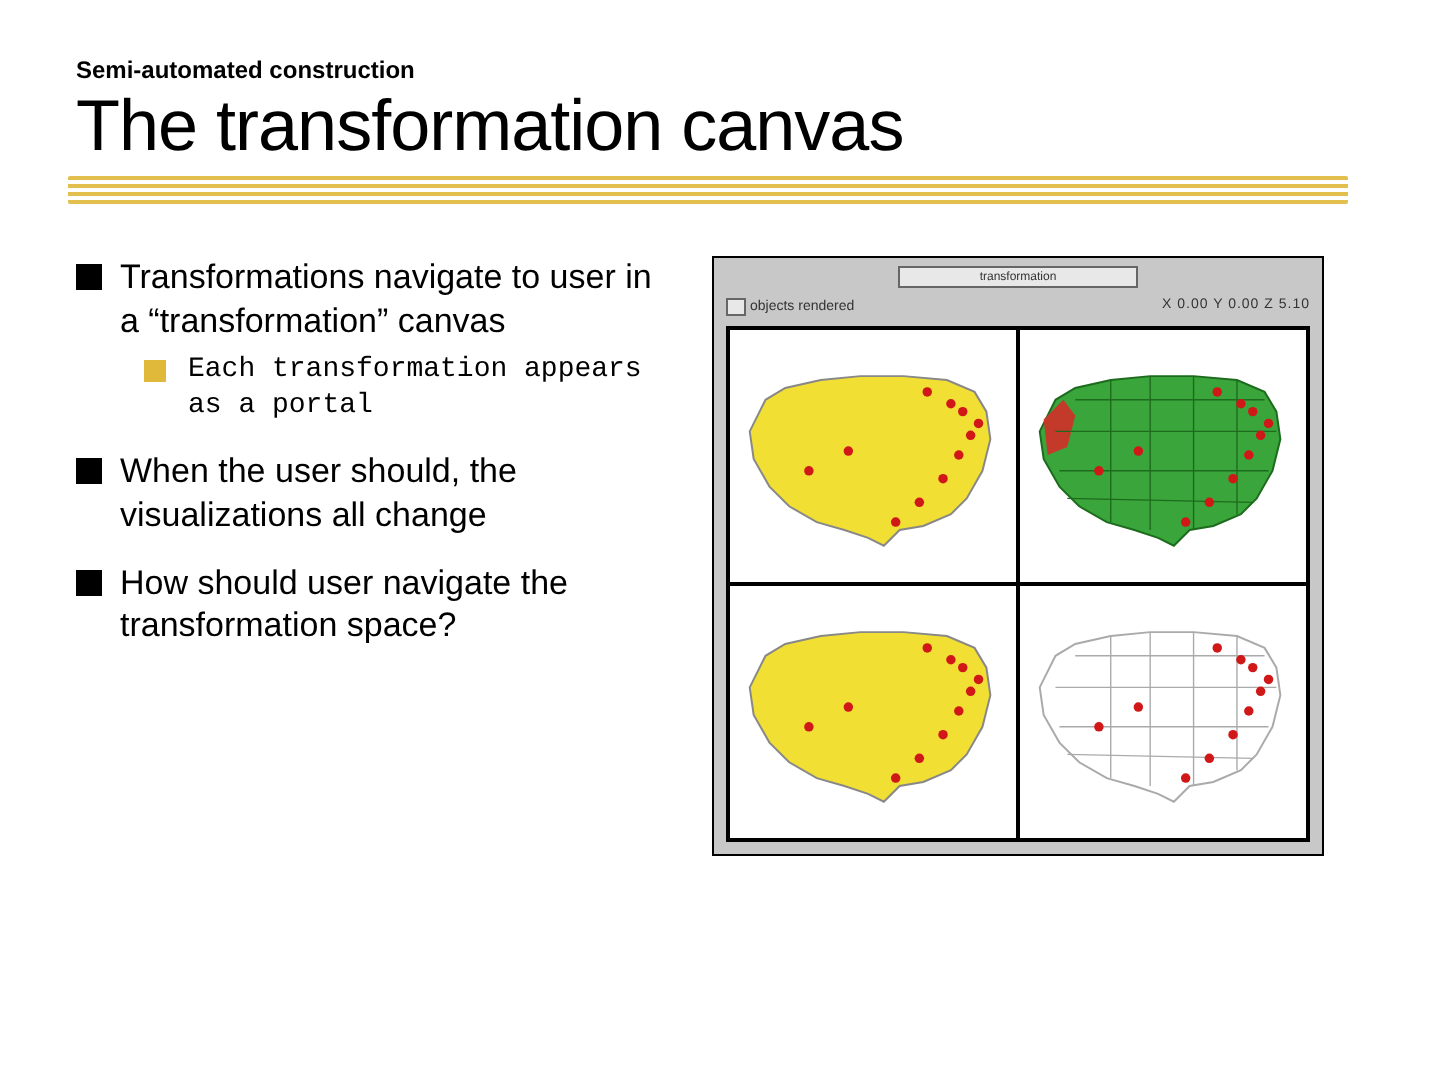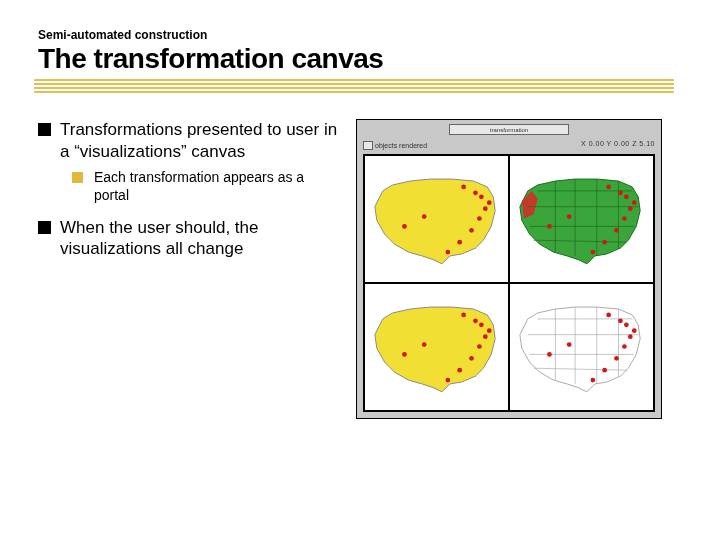--- a/index.html
+++ b/index.html
@@ -14,22 +14,22 @@
   }
   .slide {
     padding: 28px 38px 20px 38px;
   }
   .kicker {
     font-size: 12px;
     font-weight: bold;
     margin-bottom: 2px;
   }
   .title {
-    font-size: 28px;
-    font-weight: 700;
+    font-size: 36px;
+    font-weight: 400;
     line-height: 1.05;
     letter-spacing: -0.5px;
   }
   .underline {
     margin-top: 6px;
     height: 14px;
     width: 640px;
     background: repeating-linear-gradient(
       to bottom,
       #e0b93a 0px, #e0b93a 2px,
@@ -66,20 +66,21 @@
     position: absolute;
     left: 0;
     top: 4px;
     width: 13px; height: 13px;
     background: #000;
   }
   ul.lvl2 {
     list-style: none;
     padding-left: 12px;
     margin-top: 6px;
+    font-family: Liberation Mono, monospace;
   }
   ul.lvl2 > li {
     position: relative;
     padding-left: 22px;
     font-size: 14px;
     line-height: 1.28;
   }
   ul.lvl2 > li::before {
     content: "";
     position: absolute;
@@ -146,24 +147,25 @@
 <body>
 
 <div class="slide">
   <div class="kicker">Semi-automated construction</div>
   <div class="title">The transformation canvas</div>
   <div class="underline"></div>
 
   <div class="content">
     <div class="left">
       <ul class="lvl1" id="lvl1">
-          <li><span>Transformations presented to user in a “visualizations” canvas</span><ul class="lvl2">
+          <li><span>Transformations navigate to user in a “transformation” canvas</span><ul class="lvl2">
               <li>Each transformation appears as a portal</li>
             </ul></li>
           <li><span>When the user should, the visualizations all change</span></li>
+          <li><span>How should user navigate the transformation space?</span></li>
         </ul>
     </div>
     <div class="right">
       <div class="canvas-frame">
         <div class="hdr-center">transformation</div>
         <div class="hdr-left">
           <span class="box"></span>
             <span>objects rendered</span>
         </div>
         <div class="hdr-right">X 0.00 Y 0.00 Z 5.10</div>

